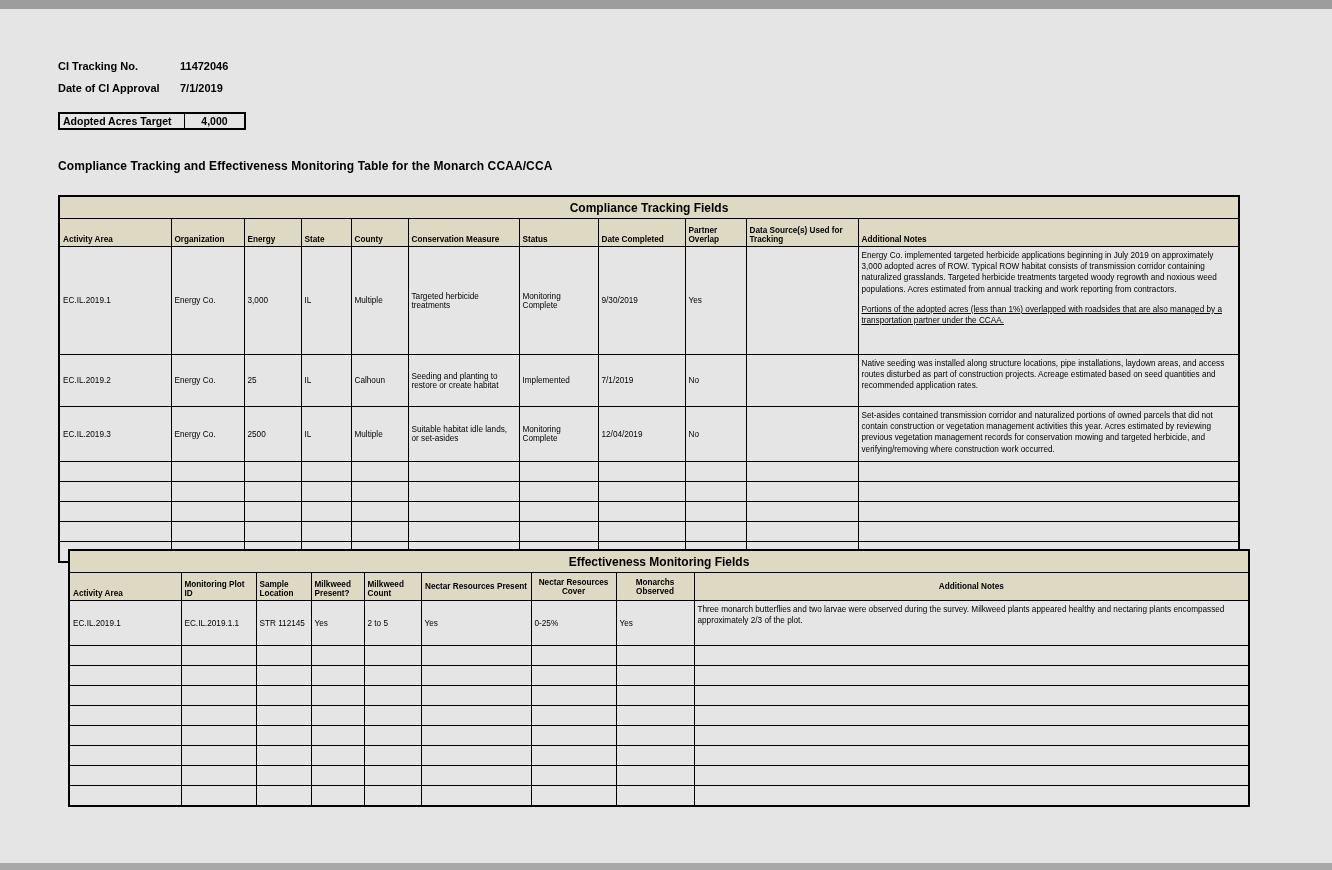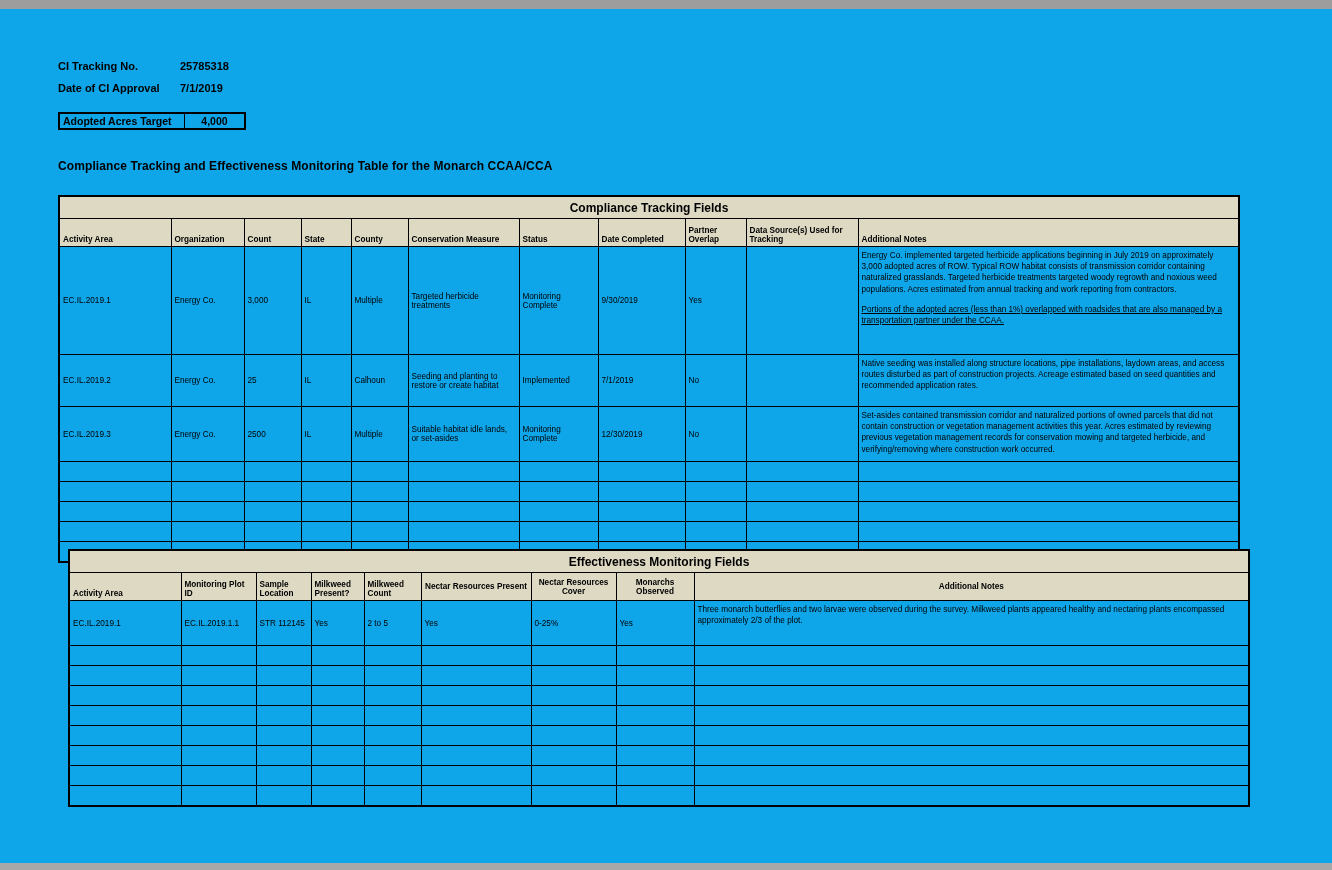--- a/index.html
+++ b/index.html
@@ -38,21 +38,21 @@
   .chrome-right {
     position: absolute;
     right: 0; top: 9px;
     width: 3px; height: 854px;
     background: #ffffff;
   }
   .sheet {
     position: absolute;
     left: 0; top: 9px;
     width: 1332px; height: 854px;
-    background: #0ea5e9;
+    background: #e5e5e5;
   }
 
   
   .meta {
     position: absolute;
     left: 58px;
     top: 46px;
     font-size: 11px;
     font-weight: bold;
     line-height: 22px;
@@ -142,21 +142,21 @@
 
 <div class="chrome-top"></div>
 <div class="chrome-left"></div>
 <div class="chrome-right"></div>
 
 <div class="sheet">
 
   <div class="meta">
     <div class="meta-row">
       <span class="meta-label">CI Tracking No.</span>
-      <span class="meta-value">25785318</span>
+      <span class="meta-value">11472046</span>
     </div>
     <div class="meta-row">
       <span class="meta-label">Date of CI Approval</span>
       <span class="meta-value">7/1/2019</span>
     </div>
   </div>
 
   <table class="acres-table">
     <tbody>
       <tr>
@@ -182,21 +182,21 @@
       <col style="width:112px">
         <col style="width:381px">
     </colgroup>
     <tbody>
       <tr>
         <td class="band" colspan="11">Compliance Tracking Fields</td>
       </tr>
       <tr>
         <td class="colhead">Activity Area</td>
         <td class="colhead">Organization</td>
-        <td class="colhead">Count</td>
+        <td class="colhead">Energy</td>
         <td class="colhead">State</td>
         <td class="colhead">County</td>
         <td class="colhead">Conservation Measure</td>
         <td class="colhead">Status</td>
         <td class="colhead">Date Completed</td>
         <td class="colhead">Partner Overlap</td>
         <td class="colhead">Data Source(s) Used for Tracking</td>
         <td class="colhead">Additional Notes</td>
       </tr>
 
@@ -234,21 +234,21 @@
       </tr>
 
       <tr style="height:55px">
         <td class="cell">EC.IL.2019.3</td>
         <td class="cell">Energy Co.</td>
         <td class="cell">2500</td>
         <td class="cell">IL</td>
         <td class="cell">Multiple</td>
         <td class="cell">Suitable habitat idle lands, or set-asides</td>
         <td class="cell">Monitoring Complete</td>
-        <td class="cell">12/30/2019</td>
+        <td class="cell">12/04/2019</td>
         <td class="cell">No</td>
         <td class="cell"></td>
         <td class="notes">
           <p>Set-asides contained transmission corridor and naturalized portions of owned parcels that did not contain construction or vegetation management activities this year. Acres estimated by reviewing previous vegetation management records for conservation mowing and targeted herbicide, and verifying/removing where construction work occurred.</p>
         </td>
       </tr>
     </tbody>
     <tbody id="compliance-empty">
         <tr class="empty">
           <td></td>

